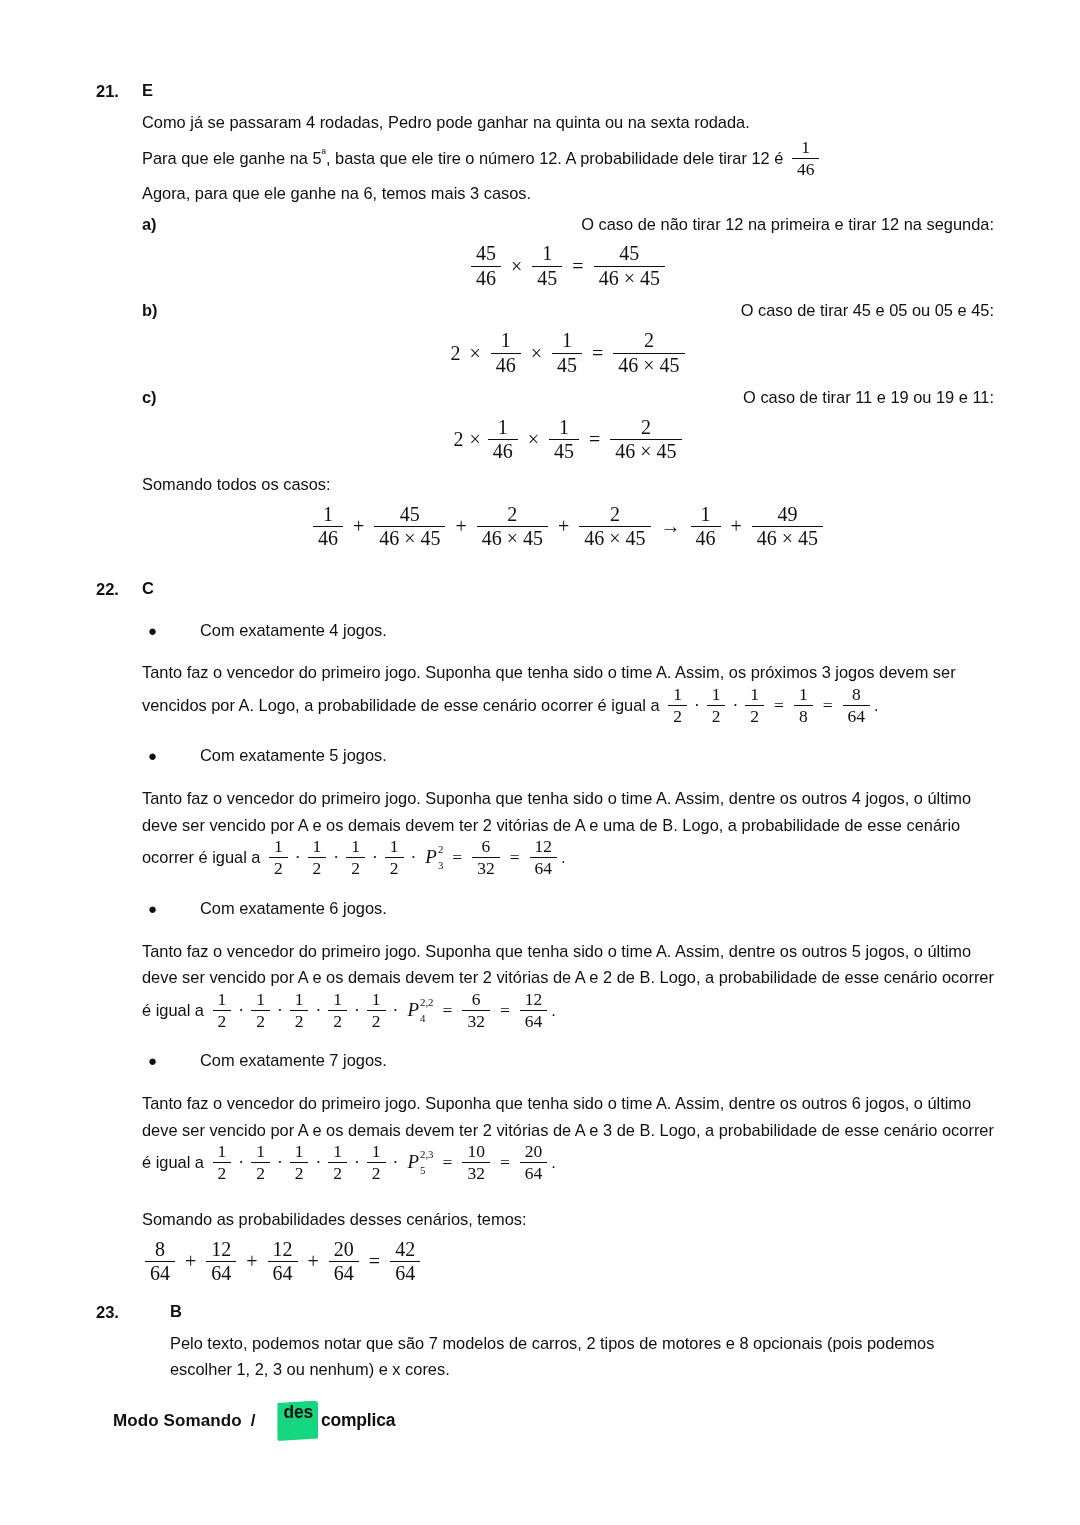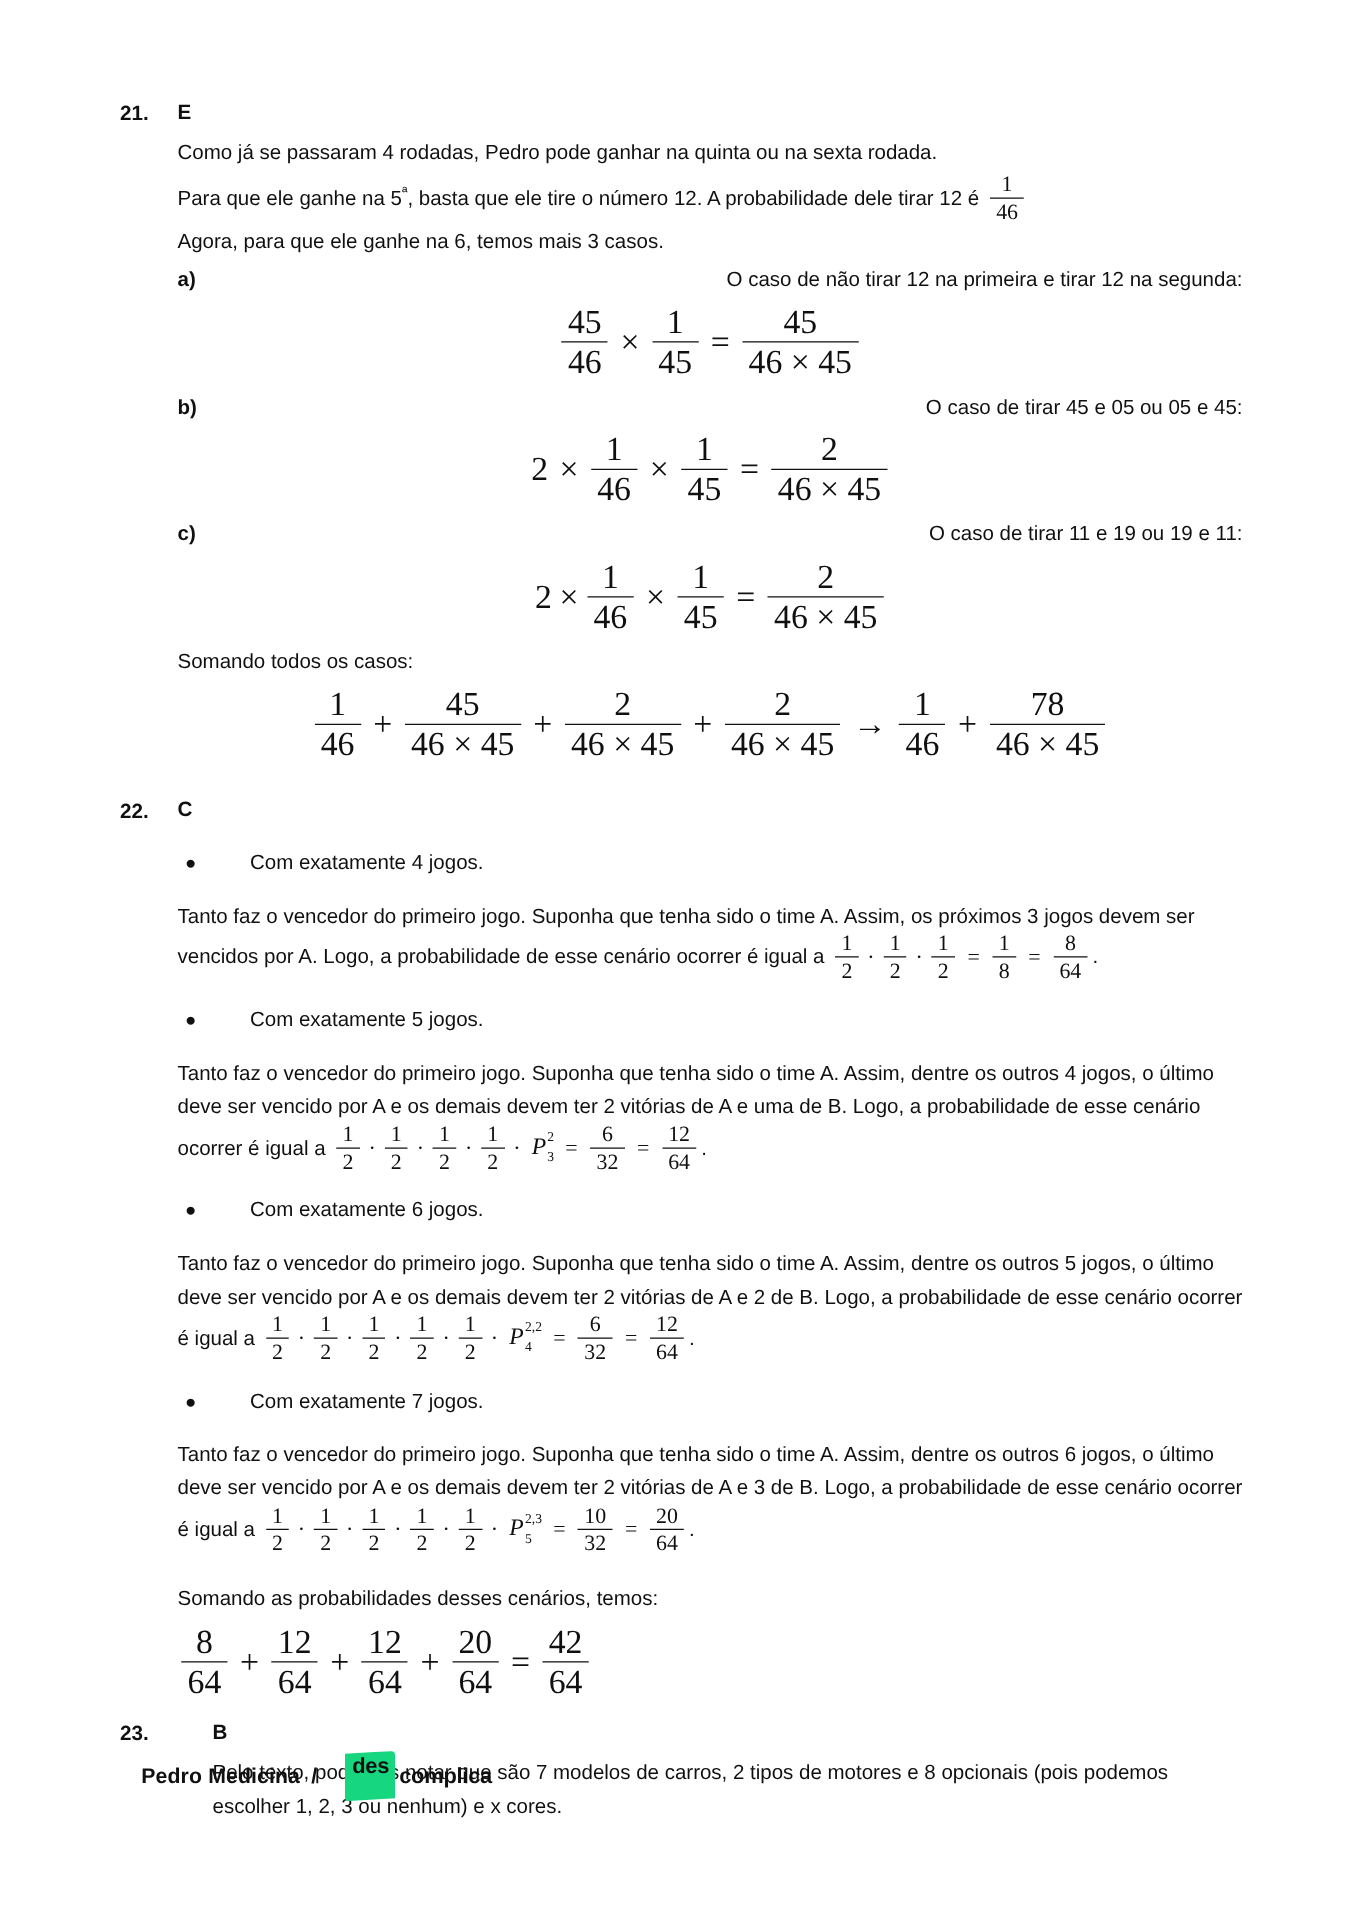--- a/index.html
+++ b/index.html
@@ -92,21 +92,21 @@
   .math-block {
     text-align: center;
     margin: 6px 0 8px 0;
   }
   .math-block.left { text-align: left; }
 
   .mrow {
     display: inline-flex;
     align-items: center;
     font-family: "Liberation Serif", serif;
-    font-size: 27px;
+    font-size: 20px;
     white-space: nowrap;
   }
   .mrow.inline {
     font-size: 17.5px;
     vertical-align: middle;
     margin: 0 1px;
     position: relative;
     top: -1px;
   }
   .op {
@@ -324,21 +324,21 @@
             <span class="fnum">2</span>
             <span class="fden">46 × 45</span>
           </span>
           <span class="op">→</span>
           <span class="frac">
             <span class="fnum">1</span>
             <span class="fden">46</span>
           </span>
           <span class="op">+</span>
           <span class="frac">
-            <span class="fnum">78</span>
+            <span class="fnum">49</span>
             <span class="fden">46 × 45</span>
           </span>
         </span>
       </div>
 
     </div>
   </div>
 
   <div class="question" style="margin-top:18px;">
     <div class="q-number">22.</div>
@@ -568,21 +568,21 @@
 
   <div class="question" style="margin-top:6px;gap:28px;">
     <div class="q-number">23.</div>
     <div class="q-body">
       <p class="q-answer">B</p>
       <p class="txt">Pelo texto, podemos notar que são 7 modelos de carros, 2 tipos de motores e 8 opcionais (pois podemos escolher 1, 2, 3 ou nenhum) e x cores.</p>
     </div>
   </div>
 
   <div class="footer">
-    <span class="footer-brand">Pedro Medicina</span>
+    <span class="footer-brand">Modo Somando</span>
     <span class="footer-slash">/</span>
     <span class="logo">
       <span class="logo-badge">des</span>
       <span class="logo-word">complica</span>
     </span>
   </div>
 
 </div>
 
 </body></html>

